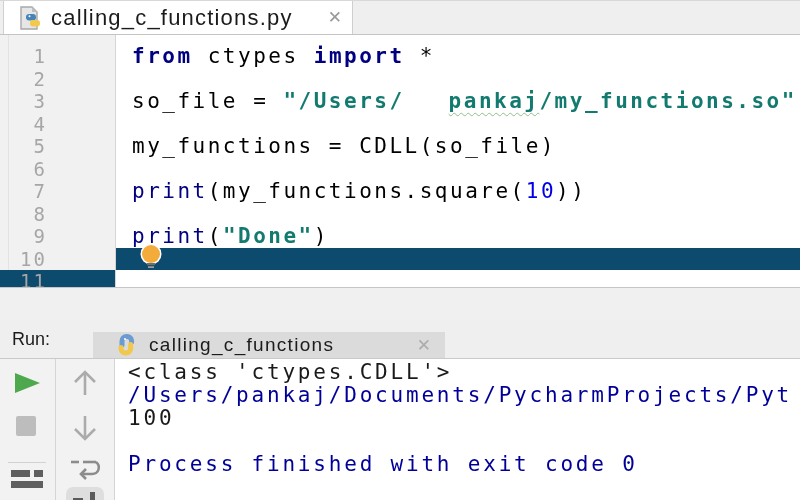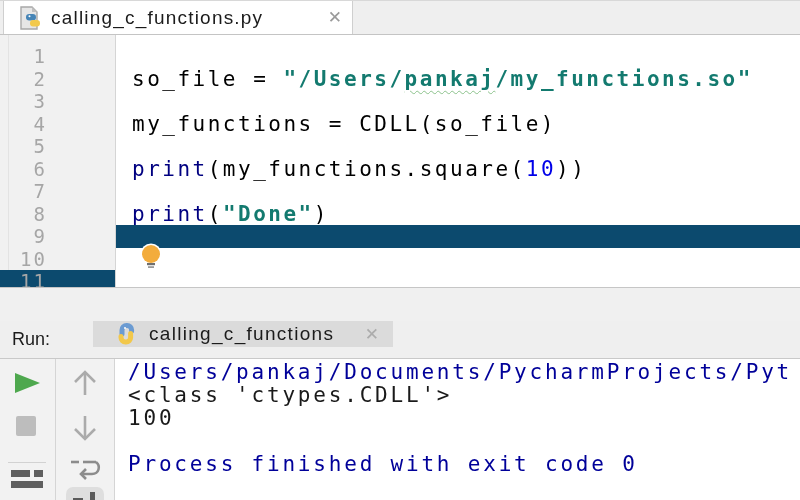--- a/index.html
+++ b/index.html
@@ -15,21 +15,21 @@
     border-top:1px solid #D8D8D8;
     border-bottom:1px solid #C4C4C4;
     display:flex; align-items:stretch; box-sizing:content-box;
   }
   .etab {
     margin-left:3px; width:350px; background:#FFFFFF;
     border-left:1px solid #CFCFCF; border-right:1px solid #CFCFCF;
     display:flex; align-items:center; gap:9px;
     padding:0 10px 0 12px; box-sizing:border-box;
   }
-  .etab-label { font-size:19px; letter-spacing:1.2px; color:#1B1B1B; flex:1; white-space:nowrap; }
+  .etab-label { font-size:22px; letter-spacing:1.2px; color:#1B1B1B; flex:1; white-space:nowrap; }
   .close-x { color:#9A9A9A; font-size:17px; line-height:1; cursor:default; }
 
   
   #editor {
     position:relative; height:252px; border-bottom:1px solid #C6C6C6;
     display:flex; background:#fff; overflow:hidden;
   }
   .gutter {
     width:116px; background:#F1F1F1; border-right:1px solid #D5D5D5;
     padding-top:10px; box-sizing:border-box; position:relative; flex:none;
@@ -47,36 +47,36 @@
   .crow {
     height:22.5px; line-height:22.5px; padding-left:16px;
     font-family:"DejaVu Sans Mono", monospace; font-size:21px;
     letter-spacing:2.5px; white-space:pre; color:#000;
   }
   .cur { background:#0c4a6e; }
   .c-kw  { color:#000080; font-weight:bold; }
   .c-bi  { color:#000080; }
   .c-str { color:#137A6F; font-weight:bold; }
   .c-typo{ color:#137A6F; font-weight:bold;
-           text-decoration:underline wavy #8CC28C 1px; text-underline-offset:4px; }
+           text-decoration:underline wavy #8CC28C 1px; text-underline-offset:4px;margin-left:44px; }
   .c-num { color:#0000E8; }
   .c-pl  { color:#000000; }
   #bulb { position:absolute; left:138px; top:208px; z-index:3; }
 
   
   #splitter { height:33px; background:#F0F0F0; }
 
   
   #runheader {
     height:37px; background:#EFEFEF; border-bottom:1px solid #C9C9C9;
-    display:flex; align-items:flex-start;
+    display:flex; align-items:flex-end;
   }
   .run-label { align-self:center; font-size:18px; color:#1B1B1B; margin-left:12px; width:66px; flex:none; }
   .rtab {
-    width:300px; margin-left:15px; background:#DBDBDB;
+    width:352px; margin-left:15px; background:#DBDBDB;
     display:flex; align-items:center; gap:10px;
     padding:0 14px 0 20px; box-sizing:border-box; flex:none;
   }
   .rtab-label { font-size:19px; letter-spacing:1.3px; color:#1B1B1B; flex:1; white-space:nowrap; }
   .rtab .close-x { color:#ACACAC; }
 
   
   #console { height:142px; display:flex; }
   .tcol {
     background:#F2F2F2; border-right:1px solid #D5D5D5;
@@ -127,20 +127,21 @@
         <div class="gnum">4</div>
         <div class="gnum">5</div>
         <div class="gnum">6</div>
         <div class="gnum">7</div>
         <div class="gnum">8</div>
         <div class="gnum">9</div>
         <div class="gnum">10</div>
         <div class="gnum cur">11</div>
       </div>
     <div class="code">
+        <div class="crow"><span class="c-kw">from</span><span class="c-pl"> ctypes </span><span class="c-kw">import</span><span class="c-pl"> *</span></div>
         <div class="crow"></div>
         <div class="crow"><span class="c-pl">so_file = </span><span class="c-str">"/Users/</span><span class="c-typo">pankaj</span><span class="c-str">/my_functions.so"</span></div>
         <div class="crow"></div>
         <div class="crow"><span class="c-pl">my_functions = CDLL(so_file)</span></div>
         <div class="crow"></div>
         <div class="crow"><span class="c-bi">print</span><span class="c-pl">(my_functions.square(</span><span class="c-num">10</span><span class="c-pl">))</span></div>
         <div class="crow"></div>
         <div class="crow"><span class="c-bi">print</span><span class="c-pl">(</span><span class="c-str">"Done"</span><span class="c-pl">)</span></div>
         <div class="crow cur"></div>
       </div>
@@ -208,21 +209,21 @@
           <path d="M28 6 c5 4 3 12 -4 12 h-11"></path>
           <path d="M18 13 l-5 5 l5 5"></path>
         </svg>
       </span>
       <span class="ticon i-clip" style="left:10px;top:128px">
         <span class="dash"></span>
           <span class="bar"></span>
       </span>
     </div>
     <div class="cout">
+        <div class="kline plain">&lt;class 'ctypes.CDLL'&gt;</div>
         <div class="kline blue">/Users/pankaj/Documents/PycharmProjects/Pyt</div>
-        <div class="kline plain">&lt;class 'ctypes.CDLL'&gt;</div>
         <div class="kline plain">100</div>
         <div class="kline plain">&nbsp;</div>
         <div class="kline blue">Process finished with exit code 0</div>
       </div>
   </div>
 
 </div>
 
 </body></html>

